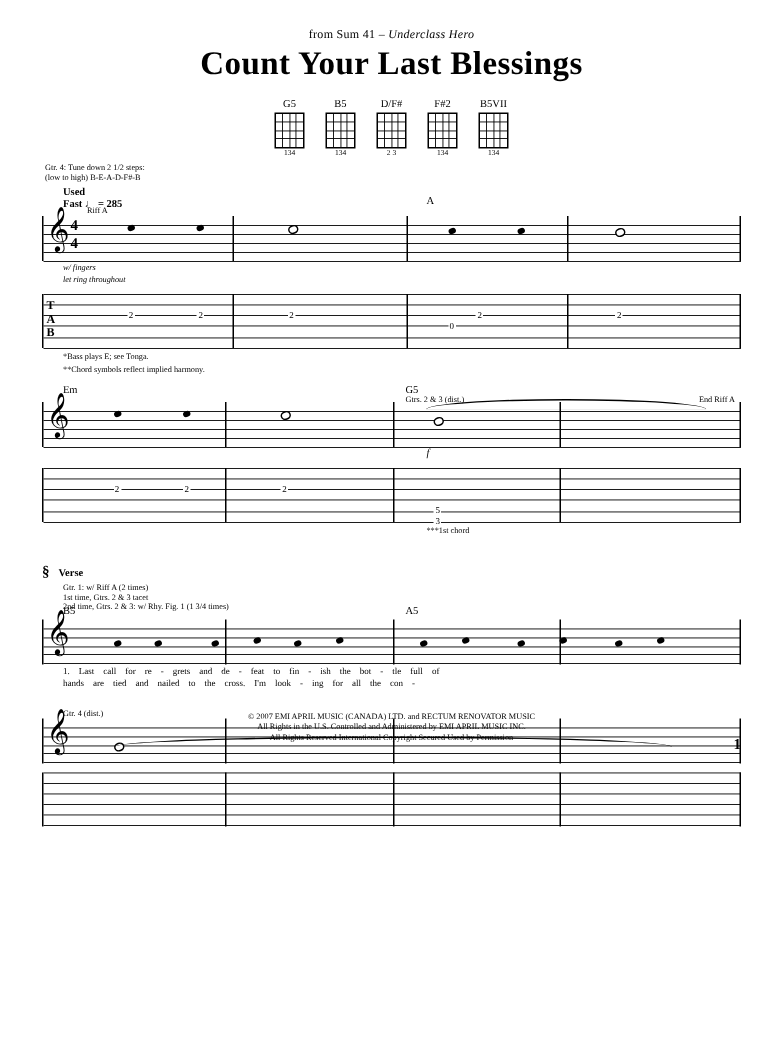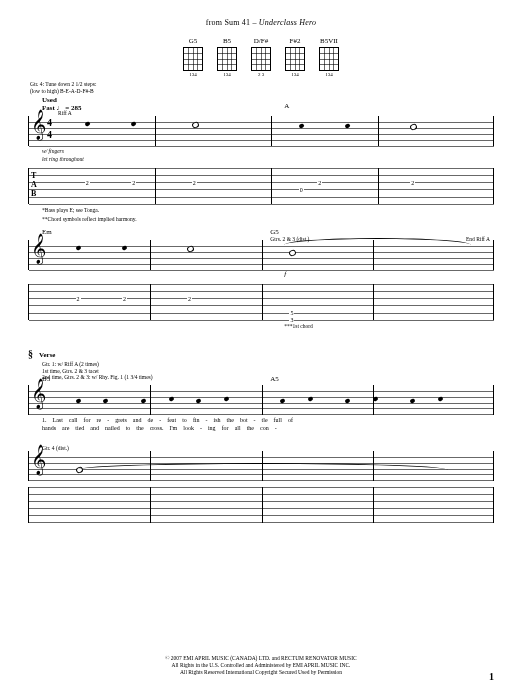--- a/index.html
+++ b/index.html
@@ -7,21 +7,21 @@
     padding: 0;
     background: #fff;
     font-family: "Times New Roman", serif;
     width: 522px;
     height: 696px;
     position: relative;
     overflow: hidden;
   }
   .page {
     width: 522px;
-    height: 696px;
+    height: 516px;
     position: relative;
     box-sizing: border-box;
     padding: 18px 28px 14px 28px;
   }
   .header {
     text-align: center;
     margin-bottom: 8px;
   }
   .from-line {
     font-size: 8px;
@@ -228,20 +228,21 @@
 </style>
 </head>
 <body>
 
 <div class="page">
 
   <div class="header">
     <div class="from-line">
       <span>from Sum 41 – </span><span class="album">Underclass Hero</span>
     </div>
+    <div class="title">Count Your Last Blessings</div>
   </div>
 
   <div class="chord-diagrams">
     <div class="chord-box">
       <div class="chord-name">G5</div>
       <div class="chord-grid"></div>
       <div class="chord-fing">134</div>
     </div>
     <div class="chord-box">
       <div class="chord-name">B5</div>

